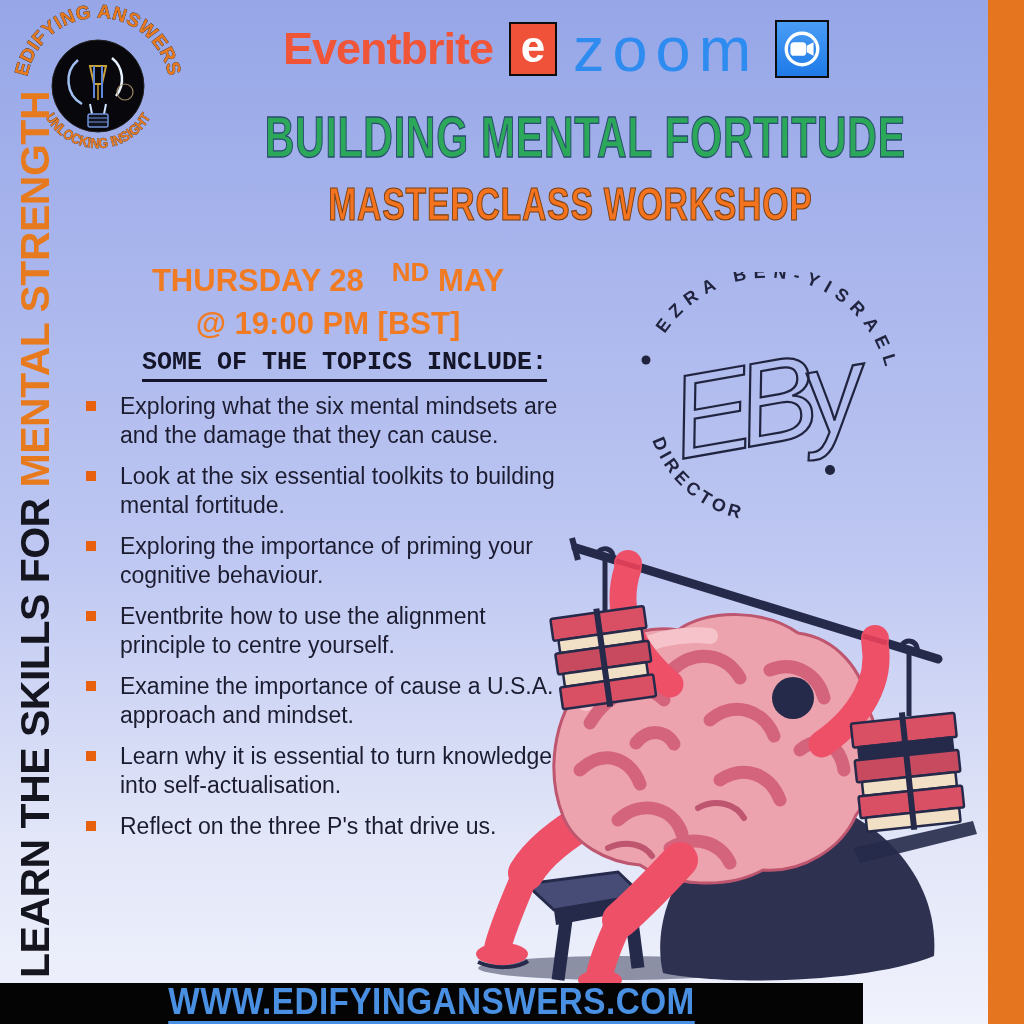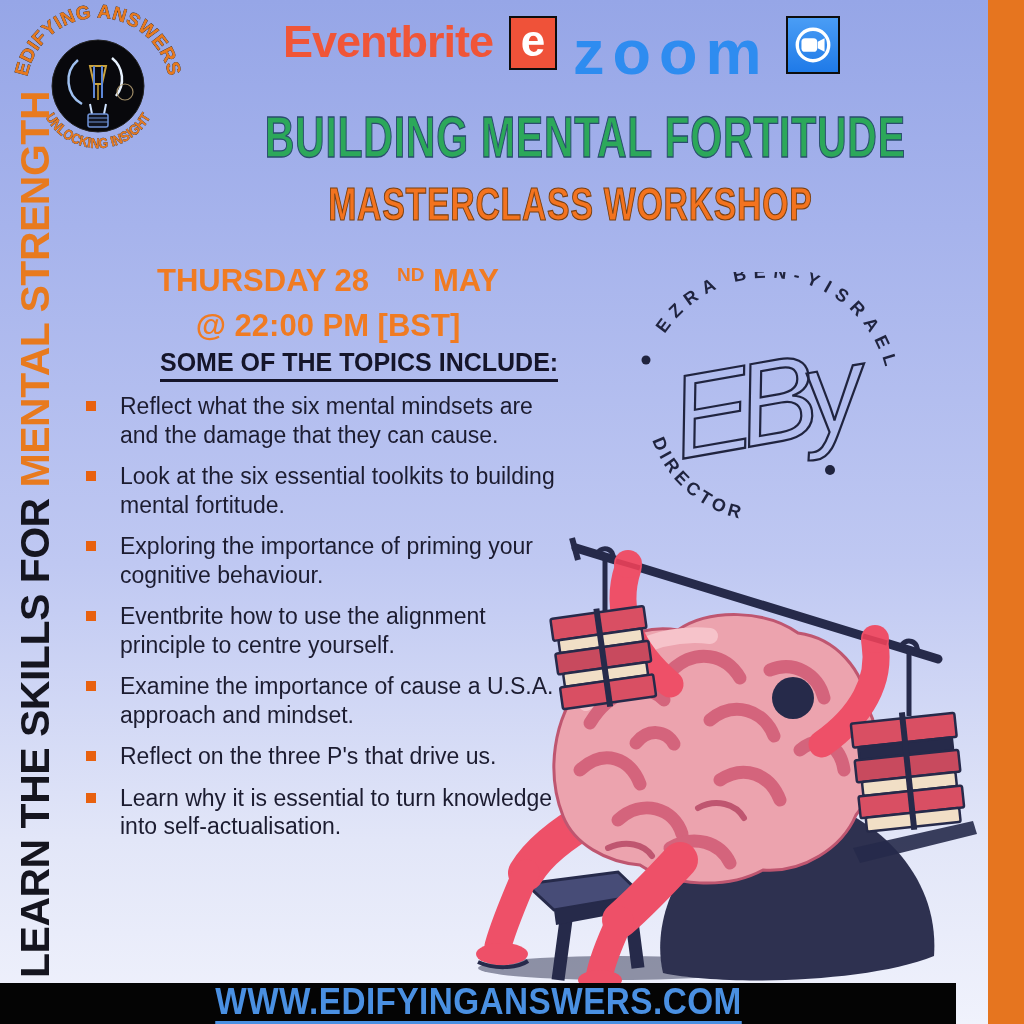--- a/index.html
+++ b/index.html
@@ -8,56 +8,56 @@
 
   .poster {
     position:relative; width:1024px; height:1024px; overflow:hidden;
     background:linear-gradient(180deg,#96a6e7 0%,#a6b3ec 22%,#bfc8f2 55%,#e2e6f8 82%,#f0f2fc 100%);
   }
 
   
   .right-bar { position:absolute; right:0; top:0; width:36px; height:1024px; background:#e6751f; }
 
   
-  .footer-bar { position:absolute; left:0; bottom:0; width:956px; height:41px; background:#040404;
+  .footer-bar { position:absolute; left:0; bottom:0; width:863px; height:41px; background:#040404;
     display:flex; align-items:center; justify-content:center; }
   .site-link { display:inline-block; font-size:37px; font-weight:bold; color:#4a90e2;
     text-decoration:none; border-bottom:3px solid #4a90e2; transform:scaleX(.9);
     letter-spacing:.5px; line-height:1; padding-bottom:1px; }
 
   
   .logo-badge { position:absolute; left:8px; top:0; width:180px; height:168px; }
   .logo-badge text { font-family:"Liberation Sans",sans-serif; font-weight:bold; fill:#e8791d; }
 
   
-  .header-logos { position:absolute; left:283px; top:16px; height:66px; display:flex; gap:16px; }
+  .header-logos { position:absolute; left:283px; top:16px; height:66px; display:flex; align-items:center; gap:16px; }
   .eventbrite-word { font-size:45px; font-weight:bold; color:#f05537; letter-spacing:-1px; }
   .eventbrite-box { width:48px; height:54px; background:#ef5239; border:2.5px solid #0d0d0d;
     display:flex; align-items:center; justify-content:center; }
   .eventbrite-box span { color:#fff; font-size:44px; font-weight:bold; line-height:1; margin-top:-4px; }
-  .zoom-word { font-size:63px; font-weight:bold; color:#2e8cf0; letter-spacing:8px; }
+  .zoom-word { font-size:63px; font-weight:normal; color:#2e8cf0; letter-spacing:8px; }
   .zoom-box { width:54px; height:58px; background:linear-gradient(#4a9df5,#1f7ae8);
     border:2.5px solid #0d0d0d; display:flex; align-items:center; justify-content:center; }
 
   
   .title-main { position:absolute; left:140px; top:104px; width:860px; text-align:right; }
   .title-main span { display:inline-block; font-size:57px; font-weight:bold; color:#2ca85a;
     transform:scaleX(.72); letter-spacing:1px; -webkit-text-stroke:1.3px #2a4d6e; white-space:nowrap; }
   .title-sub { position:absolute; left:140px; top:176px; width:860px; text-align:center; }
   .title-sub span { display:inline-block; font-size:47px; font-weight:bold; color:#f3731f;
     transform:scaleX(.72); letter-spacing:1px; -webkit-text-stroke:1.2px #7a4010; white-space:nowrap; }
 
   
   .date-block { position:absolute; left:128px; top:260px; width:400px; text-align:center;
     color:#f07b22; font-weight:bold; font-size:31px; line-height:41px; }
   .date-line { white-space:pre; }
-  .date-sup { font-size:19px; position:relative; top:-10px;margin-left:28px; }
-
-  
-  .topics-heading { position:absolute; left:160px; top:348px; }
+  .date-sup { font-size:26px; position:relative; top:-10px;margin-left:28px; }
+
+  
+  .topics-heading { position:absolute; left:142px; top:348px;font-family:Liberation Mono, monospace; }
   .topics-heading span { display:inline-block; font-size:25px; font-weight:bold; color:#15152a;
     border-bottom:3px solid #15152a; padding-bottom:2px; letter-spacing:0; }
   .topics-list { position:absolute; left:84px; top:392px; width:486px; list-style:none; }
   .topics-list li { position:relative; padding-left:36px; font-size:23px; line-height:28.5px;
     margin-bottom:13px; color:#1c1c30; }
   .bullet-square { position:absolute; left:2px; top:9px; width:10px; height:10px; background:#e8610f; }
 
   
   .sidebar-tagline { position:absolute; left:12px; top:166px; height:812px;
     writing-mode:vertical-rl; transform:rotate(180deg); font-size:41px; font-weight:bold;
@@ -117,34 +117,34 @@
         <path d="M 24.5,17 L 31,13.5 L 31,26.5 L 24.5,23 Z" fill="#ffffff"></path>
       </svg>
     </div>
   </div>
 
   <h1 class="title-main"><span>BUILDING MENTAL FORTITUDE</span></h1>
   <h2 class="title-sub"><span>MASTERCLASS WORKSHOP</span></h2>
 
   <div class="date-block">
     <div class="date-line"><span>THURSDAY 28</span><span class="date-sup">ND</span><span> MAY</span></div>
-    <div class="date-line">@ 22:00 PM [BST]</div>
+    <div class="date-line">@ 19:00 PM [BST]</div>
   </div>
 
   <div class="topics-heading">
     <span>SOME OF THE TOPICS INCLUDE:</span>
   </div>
   <ul class="topics-list">
-    <li><span class="bullet-square"></span><span>Reflect what the six mental mindsets are and the damage that they can cause.</span></li>
+    <li><span class="bullet-square"></span><span>Exploring what the six mental mindsets are and the damage that they can cause.</span></li>
     <li><span class="bullet-square"></span><span>Look at the six essential toolkits to building mental fortitude.</span></li>
     <li><span class="bullet-square"></span><span>Exploring the importance of priming your cognitive behaviour.</span></li>
     <li><span class="bullet-square"></span><span>Eventbrite how to use the alignment principle to centre yourself.</span></li>
     <li><span class="bullet-square"></span><span>Examine the importance of cause a U.S.A. approach and mindset.</span></li>
+    <li><span class="bullet-square"></span><span>Learn why it is essential to turn knowledge into self-actualisation.</span></li>
     <li><span class="bullet-square"></span><span>Reflect on the three P's that drive us.</span></li>
-    <li><span class="bullet-square"></span><span>Learn why it is essential to turn knowledge into self-actualisation.</span></li>
   </ul>
 
   <div class="sidebar-tagline"><span class="tag-black">LEARN THE SKILLS FOR </span><span class="tag-orange">MENTAL STRENGTH</span></div>
 
   <svg class="signature-stamp" viewBox="0 0 300 250">
     <defs>
       <path id="sig-name-arc" d="M 44,67 A 122,122 0 0 1 270,107"></path>
       <path id="sig-title-arc" d="M 35,170 A 122,122 0 0 0 123,247"></path>
     </defs>
     <text class="sig-arc">

